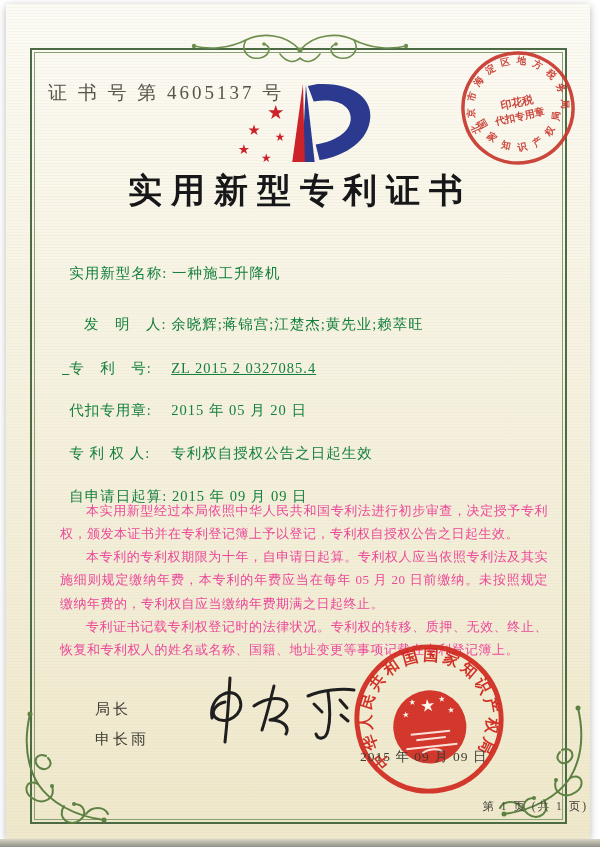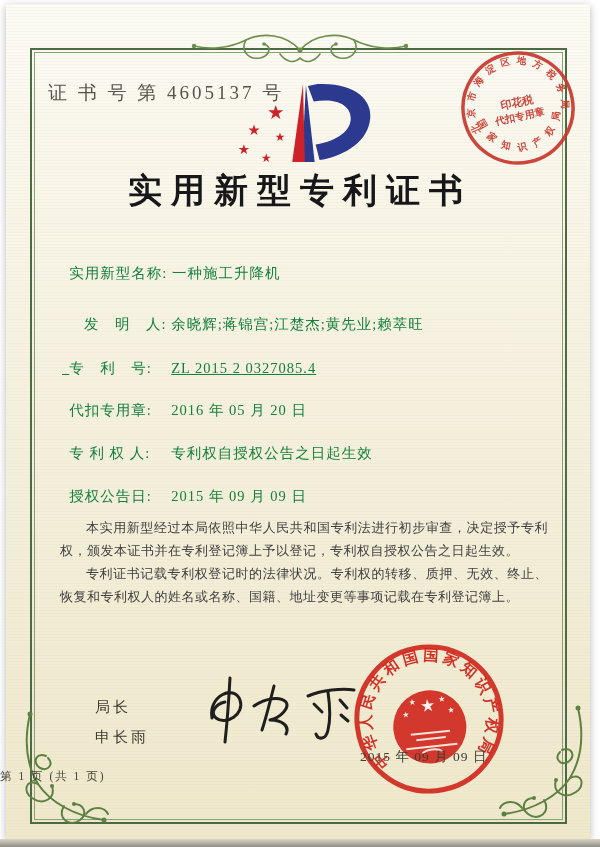--- a/index.html
+++ b/index.html
@@ -43,35 +43,35 @@
     left:0;top:168px;width:600px;text-align:center;z-index:3;
     font-size:34px;font-weight:bold;letter-spacing:9px;color:#17171a;
   }
   
   .field{left:62px;z-index:3;font-size:14.5px;color:#15803d;white-space:pre;}
   .field .lbl{display:inline-block;min-width:102px;letter-spacing:1px;}
   .field .val{letter-spacing:1px;}
   .f0{top:247px;} .f1{top:298px;text-align:right;} .f2{top:342px;text-decoration:underline;} .f3{top:384px;} .f4{top:427px;} .f5{top:470px;}
   
   .paras{
-    left:60px;top:516px;width:488px;z-index:3;
-    font-size:13px;line-height:1.78;color:#404040;
+    left:60px;top:499px;width:488px;z-index:3;
+    font-size:13px;line-height:1.78;color:#ec4899;
     text-align:justify;letter-spacing:.5px;
   }
   .paras p{margin:0;text-indent:2em;}
   
-  .signer{left:95px;top:694px;z-index:3;font-size:15px;color:#3c3b33;letter-spacing:3px;line-height:2.0;font-family:Liberation Mono, monospace;}
+  .signer{left:95px;top:694px;z-index:3;font-size:15px;color:#3c3b33;letter-spacing:3px;line-height:2.0;}
   .signature{left:192px;top:668px;z-index:4;}
   .seal{left:350px;top:640px;z-index:4;transform:rotate(-6deg);}
   .seal-date{
     left:360px;top:748px;z-index:5;
     font-size:13.5px;letter-spacing:1px;color:#3e3d35;white-space:pre;
   }
   .footer{
-    left:0;top:769px;width:588px;text-align:left;z-index:3;
+    left:0;top:799px;width:588px;text-align:right;z-index:3;
     font-size:11.5px;color:#45443b;letter-spacing:2px;
   }
   
   .tax-stamp{left:457px;top:47px;z-index:4;transform:rotate(-12deg);opacity:.92;}
   .orn-top{left:170px;top:28px;z-index:3;}
   .orn-bl{left:16px;top:706px;z-index:3;}
   .orn-br{left:482px;top:700px;z-index:3;transform:scaleX(-1);}
 </style>
 </head>
 <body>
@@ -167,31 +167,32 @@
 <div class="abs field f0">
   <span class="lbl">实用新型名称: </span><span class="val">一种施工升降机</span>
 </div>
 <div class="abs field f1">
   <span class="lbl">发　明　人: </span><span class="val">余晓辉;蒋锦宫;江楚杰;黄先业;赖萃旺</span>
 </div>
 <div class="abs field f2">
   <span class="lbl">专　利　号: </span><span class="val">ZL 2015 2 0327085.4</span>
 </div>
 <div class="abs field f3">
-  <span class="lbl">代扣专用章: </span><span class="val">2016 年 05 月 20 日</span>
+  <span class="lbl">代扣专用章: </span><span class="val">2015 年 05 月 20 日</span>
 </div>
 <div class="abs field f4">
   <span class="lbl">专 利 权 人: </span><span class="val">专利权自授权公告之日起生效</span>
 </div>
 <div class="abs field f5">
-  <span class="lbl">授权公告日: </span><span class="val">2015 年 09 月 09 日</span>
+  <span class="lbl">自申请日起算: </span><span class="val">2015 年 09 月 09 日</span>
 </div>
 
 <div class="abs paras">
   <p>本实用新型经过本局依照中华人民共和国专利法进行初步审查，决定授予专利权，颁发本证书并在专利登记簿上予以登记，专利权自授权公告之日起生效。</p>
+  <p>本专利的专利权期限为十年，自申请日起算。专利权人应当依照专利法及其实施细则规定缴纳年费，本专利的年费应当在每年 05 月 20 日前缴纳。未按照规定缴纳年费的，专利权自应当缴纳年费期满之日起终止。</p>
   <p>专利证书记载专利权登记时的法律状况。专利权的转移、质押、无效、终止、恢复和专利权人的姓名或名称、国籍、地址变更等事项记载在专利登记簿上。</p>
 </div>
 
 <div class="abs signer">
   <div>局长</div>
   <div>申长雨</div>
 </div>
 
 <svg class="abs signature" width="170" height="84" viewBox="0 0 170 84">
   <g fill="none" stroke="#1f1f1f" stroke-width="3" stroke-linecap="round" stroke-linejoin="round">

